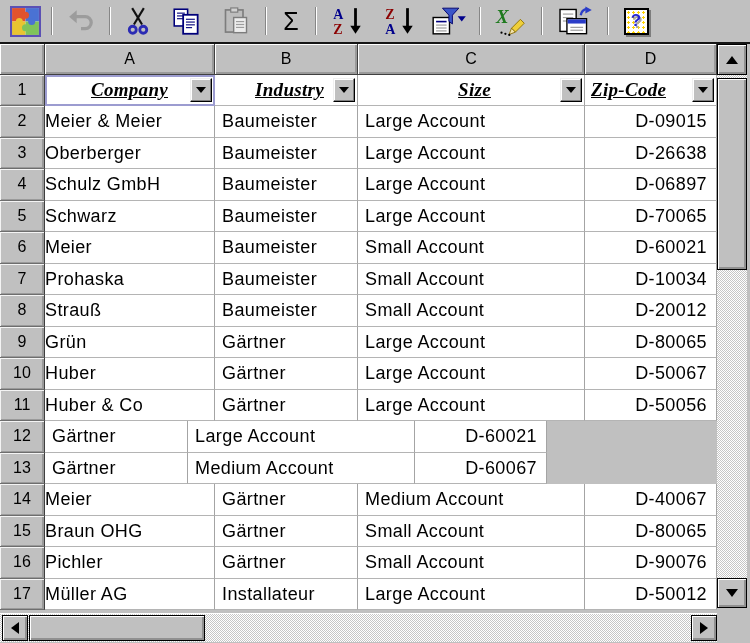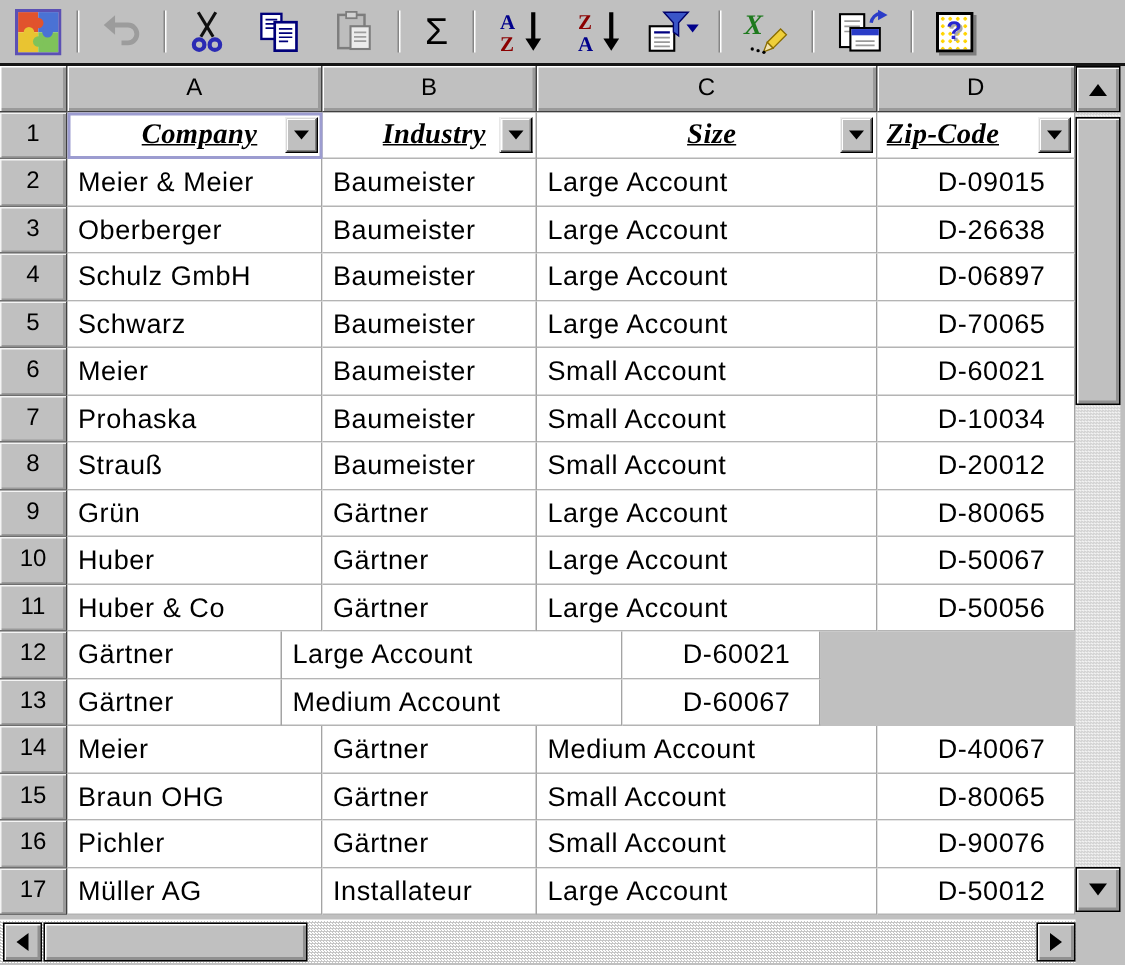--- a/index.html
+++ b/index.html
@@ -59,24 +59,24 @@
     width:45px; flex:0 0 45px; background:#c0c0c0;
     border-right:1px solid #404040; border-bottom:1px solid #6e6e6e;
     box-shadow: inset 1px 1px 0 #f4f4f4, inset -2px -1px 0 #9a9a9a;
     text-align:center; font-size:16px; line-height:30px;
   }
   .cell {
     background:#fff; border-right:1px solid #a4a4a4; border-bottom:1px solid #b4b4b4;
     font-size:18px; letter-spacing:0.4px; line-height:30px;
     white-space:nowrap; overflow:hidden;
   }
-  .col-a { flex:0 0 170px; width:170px; padding-left:7px; }
+  .col-a { flex:0 0 170px; width:170px; }
   .col-b { flex:0 0 143px; width:143px; padding-left:7px; }
   .col-c { flex:0 0 227px; width:227px; padding-left:7px; }
-  .col-d { flex:0 0 132px; width:132px; padding-right:19px; text-align:right; }
+  .col-d { flex:0 0 132px; width:132px; padding-right:9px; text-align:right; }
 
   
   .hdr-cell { position:relative; display:flex; align-items:center; justify-content:center; }
   .hdr-label {
     font-family:"Liberation Serif", serif; font-weight:bold; font-style:italic;
     text-decoration:underline; font-size:19px; letter-spacing:0.3px;
     white-space:nowrap; overflow:hidden;
   }
   .hdr-cell.col-d { justify-content:flex-start; padding:0 4px 0 6px; }
   .hdr-cell.col-d .hdr-label { max-width:100px; }

